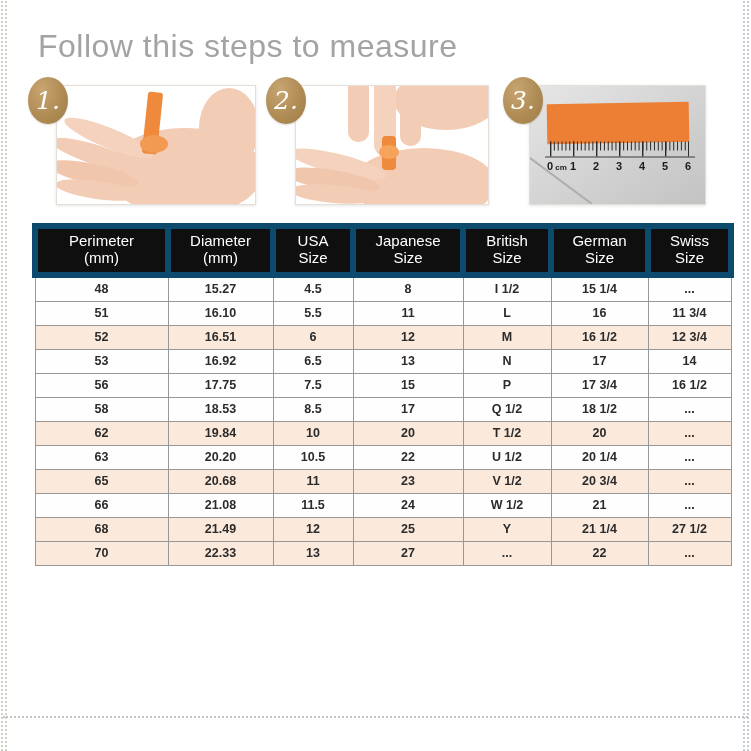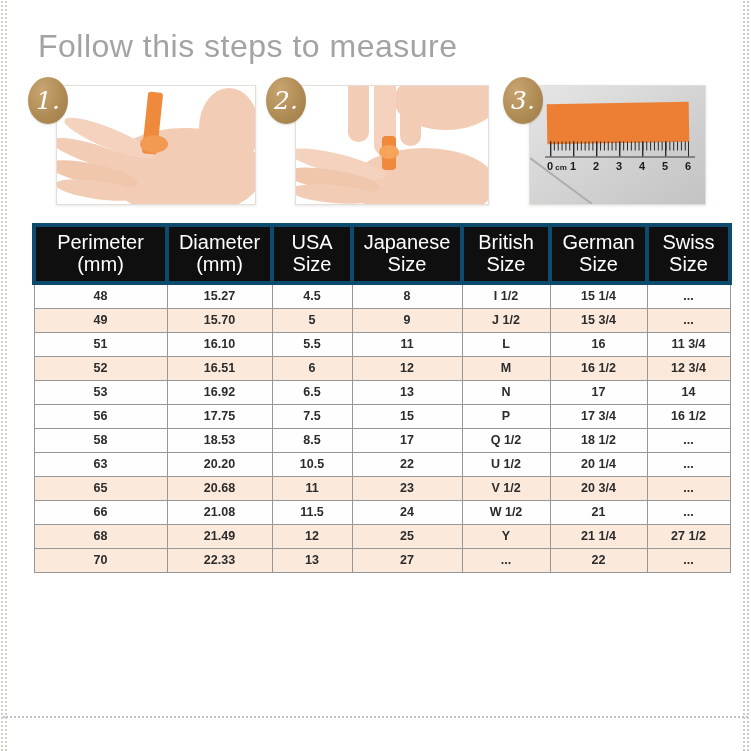--- a/index.html
+++ b/index.html
@@ -35,22 +35,22 @@
   }
   #badge1 { left:28px; } #badge2 { left:266px; } #badge3 { left:503px; }
 
   table.size-table {
     position:absolute; left:32px; top:223px; width:696px;
     border-collapse:collapse; table-layout:fixed;
     border:1px solid #6f6f6f;
   }
   .size-table th {
     background:#0f0f0f; color:#fff; font-weight:400;
-    font-size:20px; line-height:1.12; padding:4px 0 5px;
-    border:4px solid #0c4a6e; vertical-align:middle;
+    font-size:15px; line-height:1.12; padding:4px 0 5px;
+    border:6px solid #0c4a6e; vertical-align:middle;
   }
   .size-table th span { display:block; }
   .size-table td {
     border:1px solid #979797; text-align:center; vertical-align:middle;
     font-size:12.5px; font-weight:700; color:#2b2b2b;
     height:23px; padding:0; background:#fefefe;
   }
   .size-table tr.alt td { background:#fbe9dc; }
 
   .bottom-rule {
@@ -193,29 +193,20 @@
     <tbody>
         <tr>
           <td>48</td>
           <td>15.27</td>
           <td>4.5</td>
           <td>8</td>
           <td>I 1/2</td>
           <td>15 1/4</td>
           <td>...</td>
         </tr>
-        <tr class="alt">
-          <td>49</td>
-          <td>15.70</td>
-          <td>5</td>
-          <td>9</td>
-          <td>J 1/2</td>
-          <td>15 3/4</td>
-          <td>...</td>
-        </tr>
         <tr>
           <td>51</td>
           <td>16.10</td>
           <td>5.5</td>
           <td>11</td>
           <td>L</td>
           <td>16</td>
           <td>11 3/4</td>
         </tr>
         <tr class="alt">
@@ -247,20 +238,29 @@
         </tr>
         <tr>
           <td>58</td>
           <td>18.53</td>
           <td>8.5</td>
           <td>17</td>
           <td>Q 1/2</td>
           <td>18 1/2</td>
           <td>...</td>
         </tr>
+        <tr class="alt">
+          <td>62</td>
+          <td>19.84</td>
+          <td>10</td>
+          <td>20</td>
+          <td>T 1/2</td>
+          <td>20</td>
+          <td>...</td>
+        </tr>
         <tr>
           <td>63</td>
           <td>20.20</td>
           <td>10.5</td>
           <td>22</td>
           <td>U 1/2</td>
           <td>20 1/4</td>
           <td>...</td>
         </tr>
         <tr class="alt">

